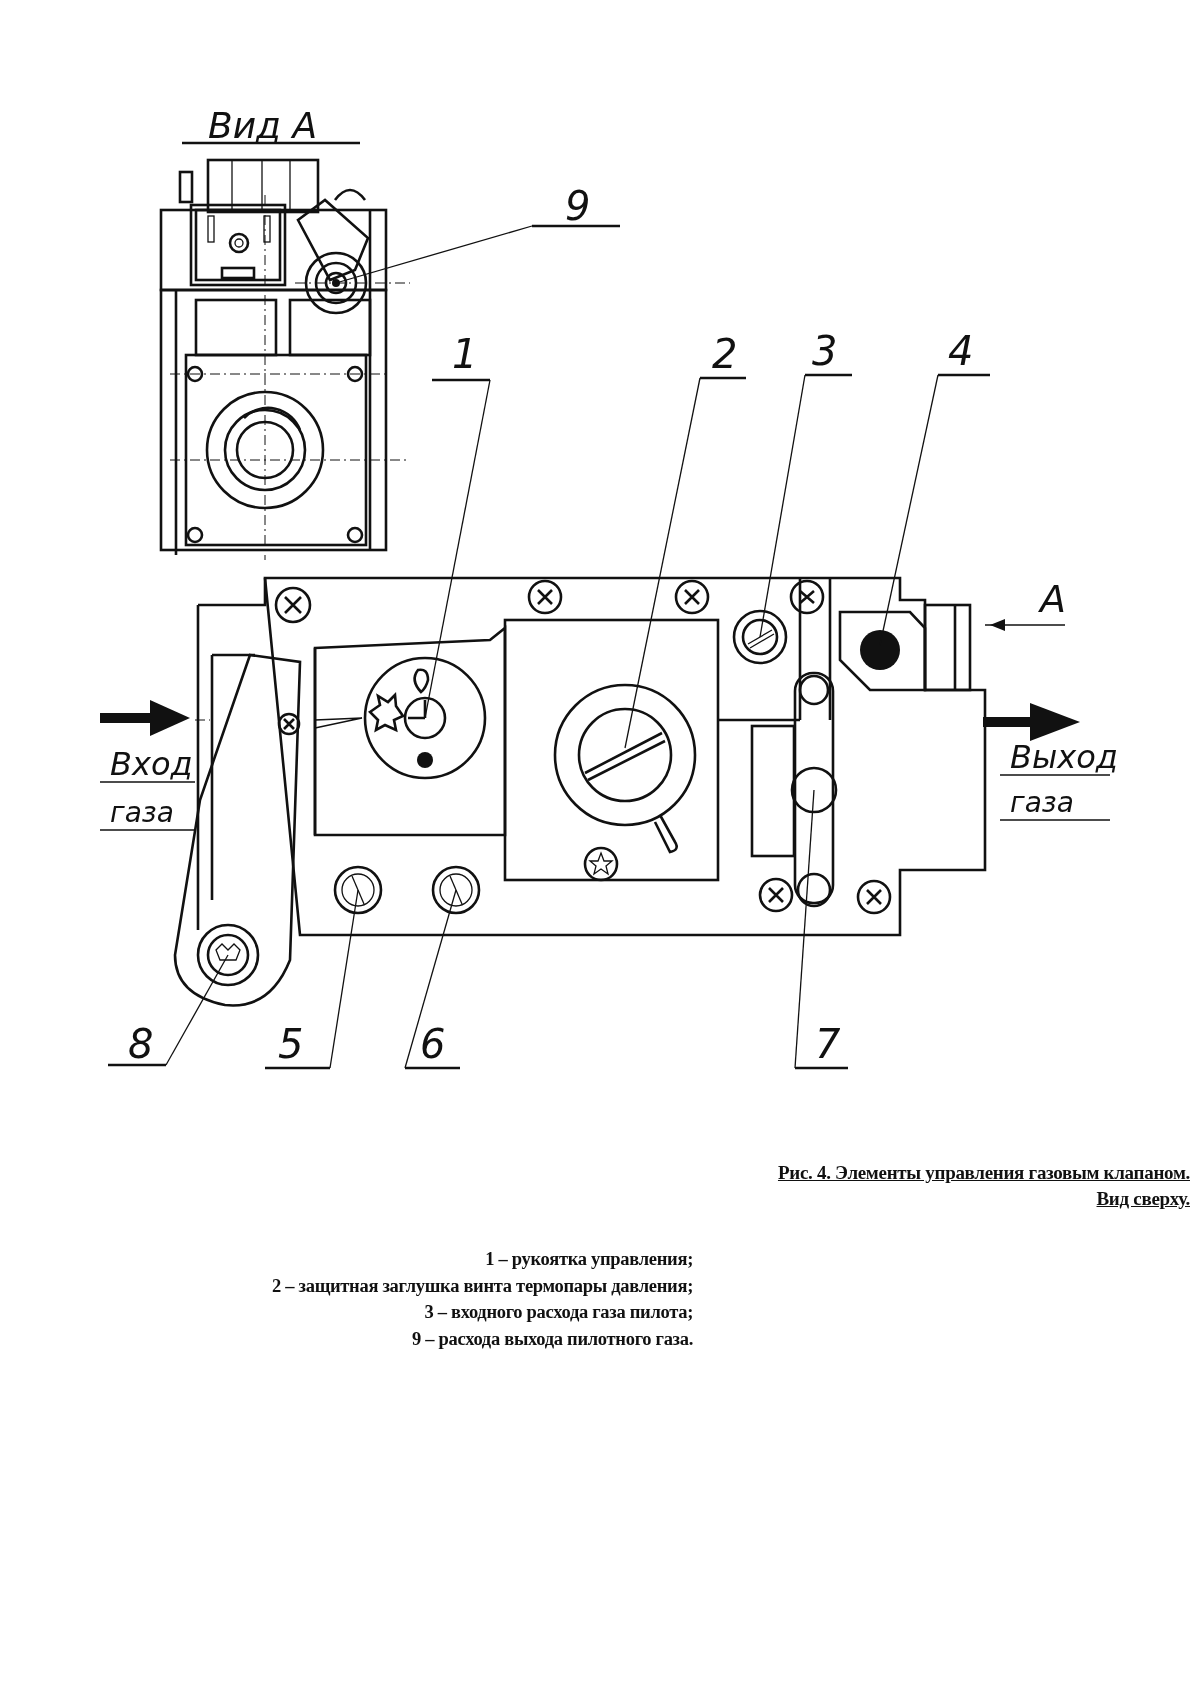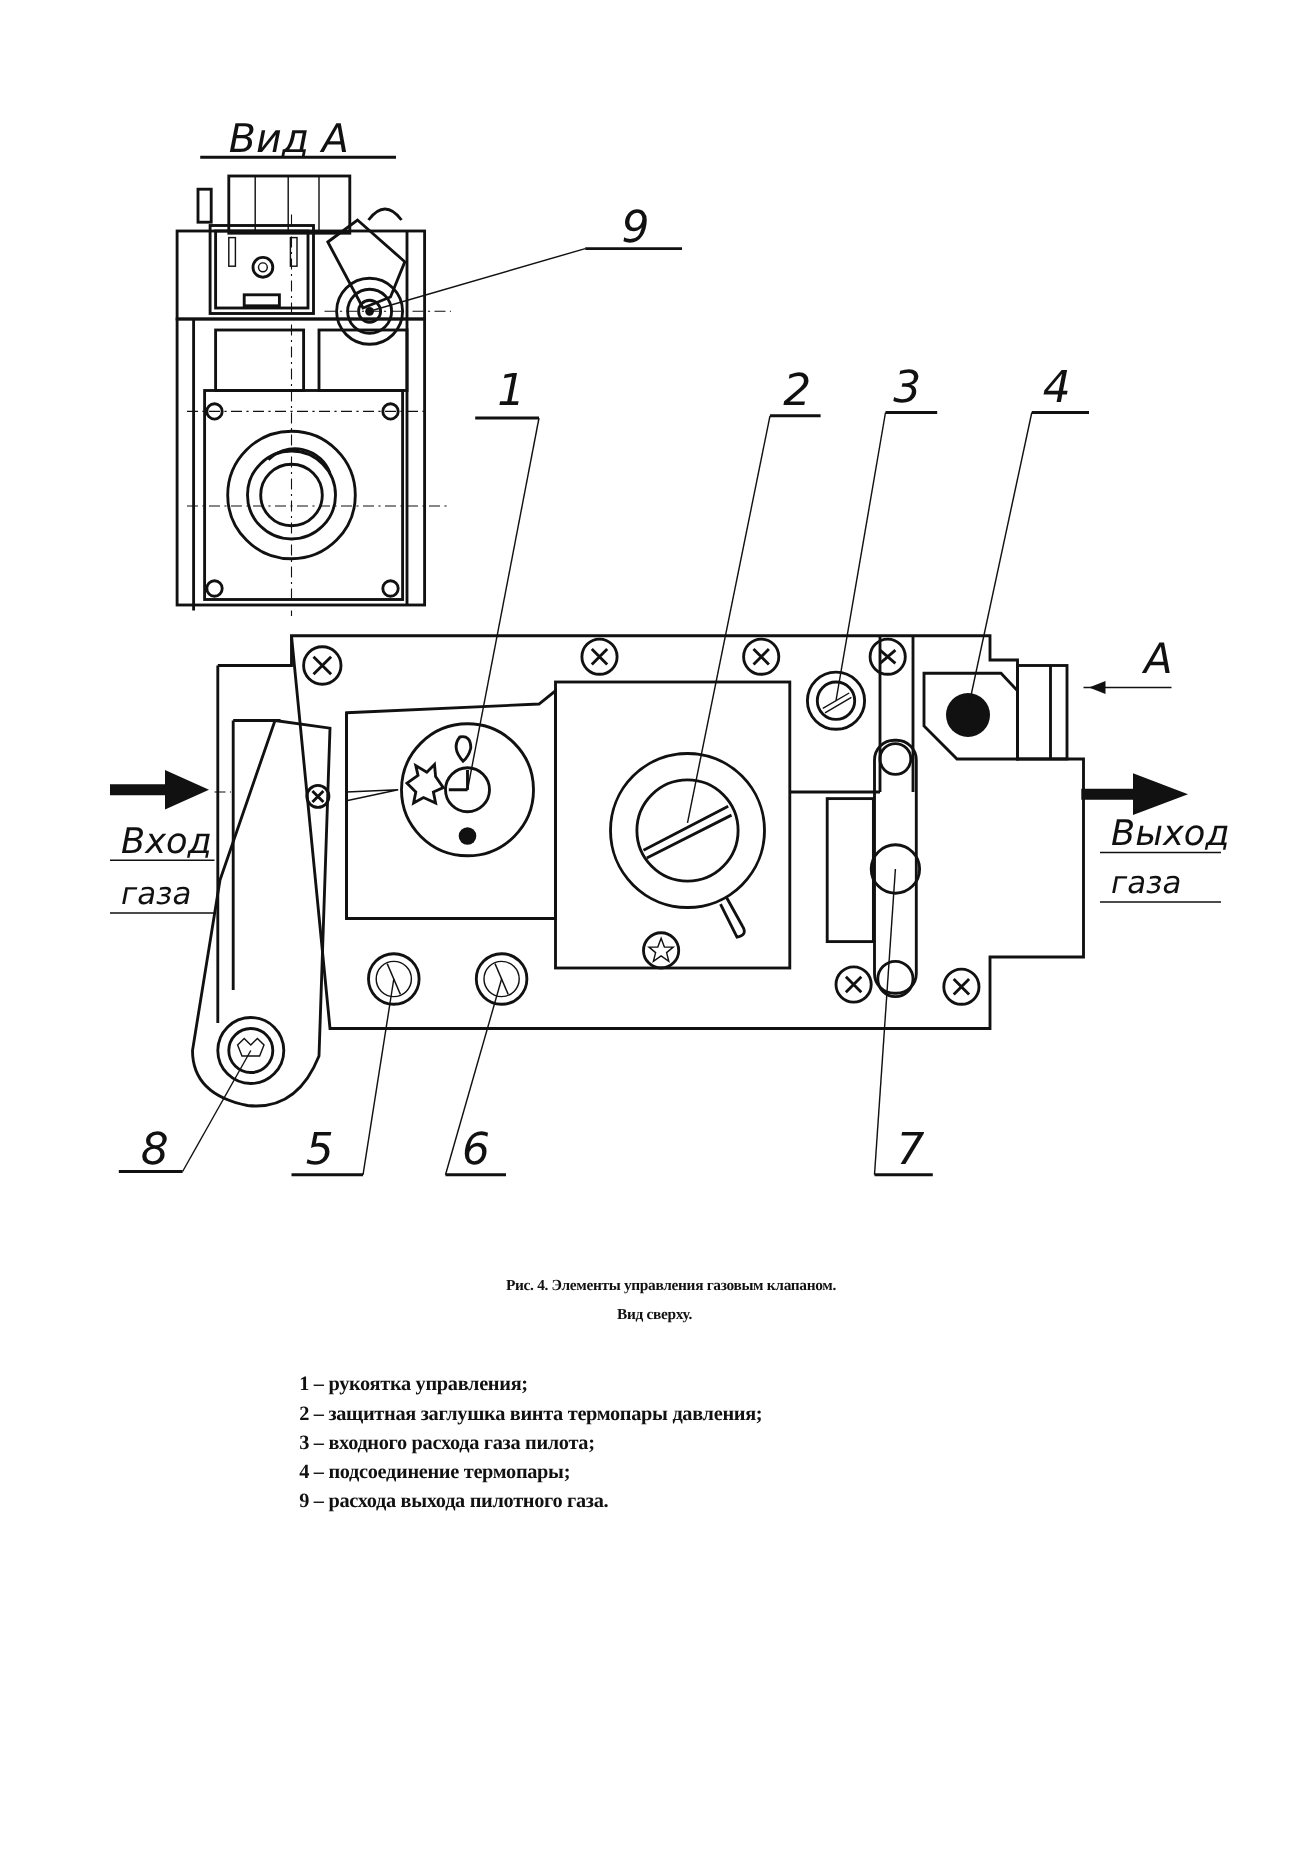--- a/index.html
+++ b/index.html
@@ -2,25 +2,25 @@
 <html><head>
 <meta charset="utf-8">
 <style>
   html, body { margin:0; padding:0; background:#ffffff; }
   body { width:1190px; height:1684px; position:relative; overflow:hidden; font-family:"Liberation Serif", serif; color:#111; }
   #drawing { position:absolute; left:0; top:0; width:1190px; height:1120px; }
   .hand { font-family:"DejaVu Sans", sans-serif; font-style:italic; fill:#111; }
   .ln { stroke:#111; fill:none; stroke-width:2.6; }
   .thin { stroke:#111; fill:none; stroke-width:1.3; }
   .dash { stroke:#111; fill:none; stroke-width:1; stroke-dasharray:10 4 2 4; }
-  .caption { position:absolute; left:0; width:1190px; text-align:center; font-weight:bold; font-size:14px; letter-spacing:-0.3px; }
+  .caption { position:absolute; left:0; width:1190px; text-align:right; font-weight:bold; font-size:19px; letter-spacing:-0.3px;text-decoration:underline; }
   #cap1 { top:1162px; padding-left:30px; box-sizing:border-box; }
   #cap2 { top:1188px; padding-left:0px; box-sizing:border-box; }
   #legend { position:absolute; left:272px; top:1246px; margin:0; padding:0; list-style:none; font-weight:bold; font-size:18.5px; line-height:26.6px; letter-spacing:-0.3px; }
-  #legend li { white-space:nowrap; }
+  #legend li { white-space:nowrap;text-align:right; }
 </style>
 </head>
 <body>
 
 <svg id="drawing" viewBox="0 0 1190 1120" xmlns="http://www.w3.org/2000/svg">
   <defs>
     <marker id="arrowBig" viewBox="0 0 10 10" refX="9" refY="5" markerWidth="4" markerHeight="4" orient="auto">
       <path d="M0,0 L10,5 L0,10 z" fill="#111"></path>
     </marker>
   </defs>
@@ -248,15 +248,14 @@
   </g>
 </svg>
 
 <div class="caption" id="cap1">Рис. 4. Элементы управления газовым клапаном.</div>
 <div class="caption" id="cap2">Вид сверху.</div>
 
 <ul id="legend">
     <li><span>1</span><span> – </span><span>рукоятка управления;</span></li>
     <li><span>2</span><span> – </span><span>защитная заглушка винта термопары давления;</span></li>
     <li><span>3</span><span> – </span><span>входного расхода газа пилота;</span></li>
-    <li><span>4</span><span> – </span><span>подсоединение термопары;</span></li>
     <li><span>9</span><span> – </span><span>расхода выхода пилотного газа.</span></li>
   </ul>
 
 </body></html>

